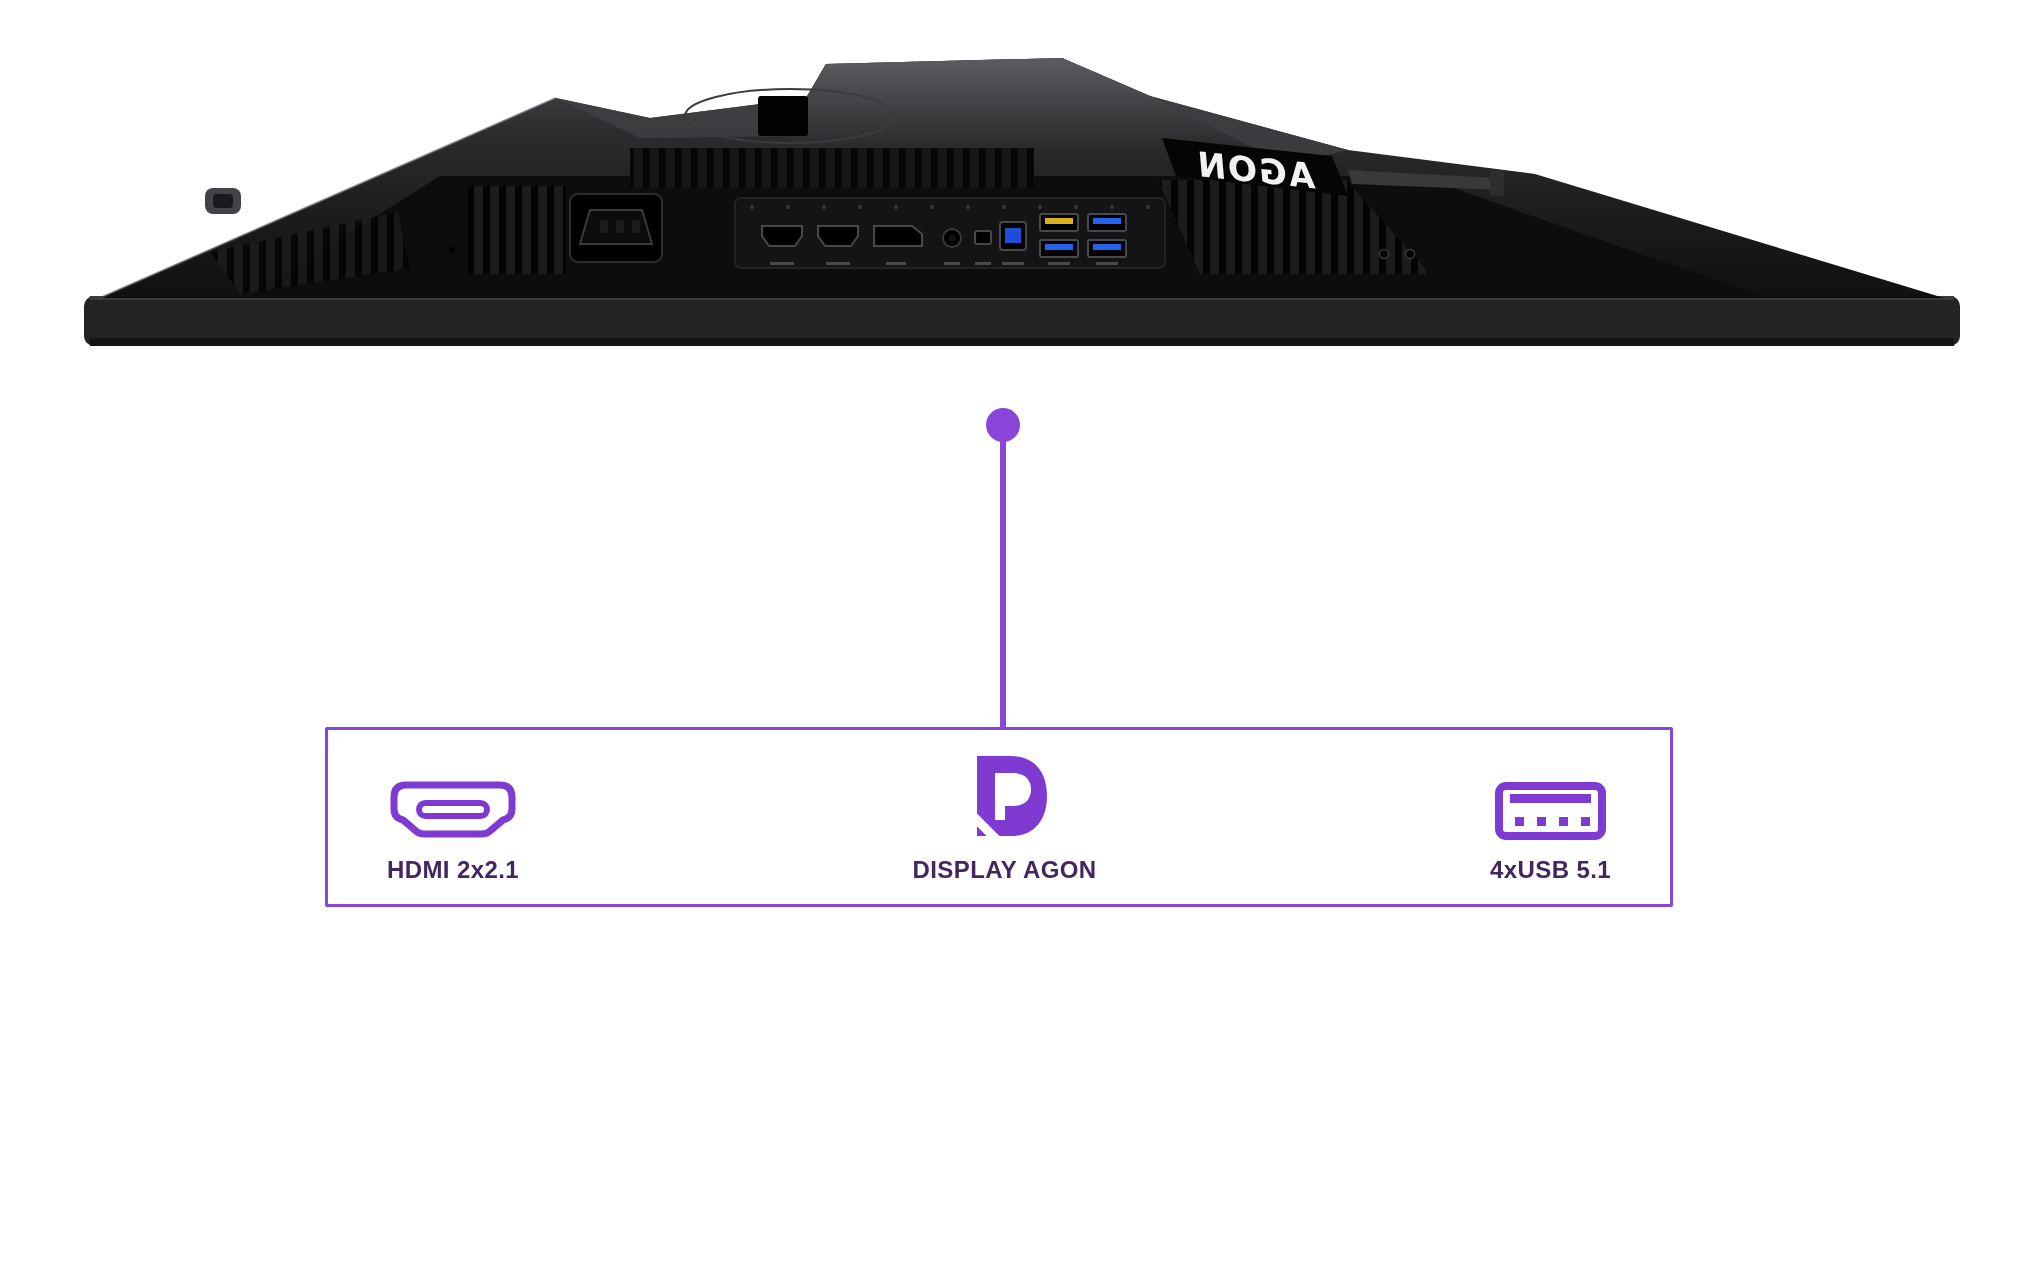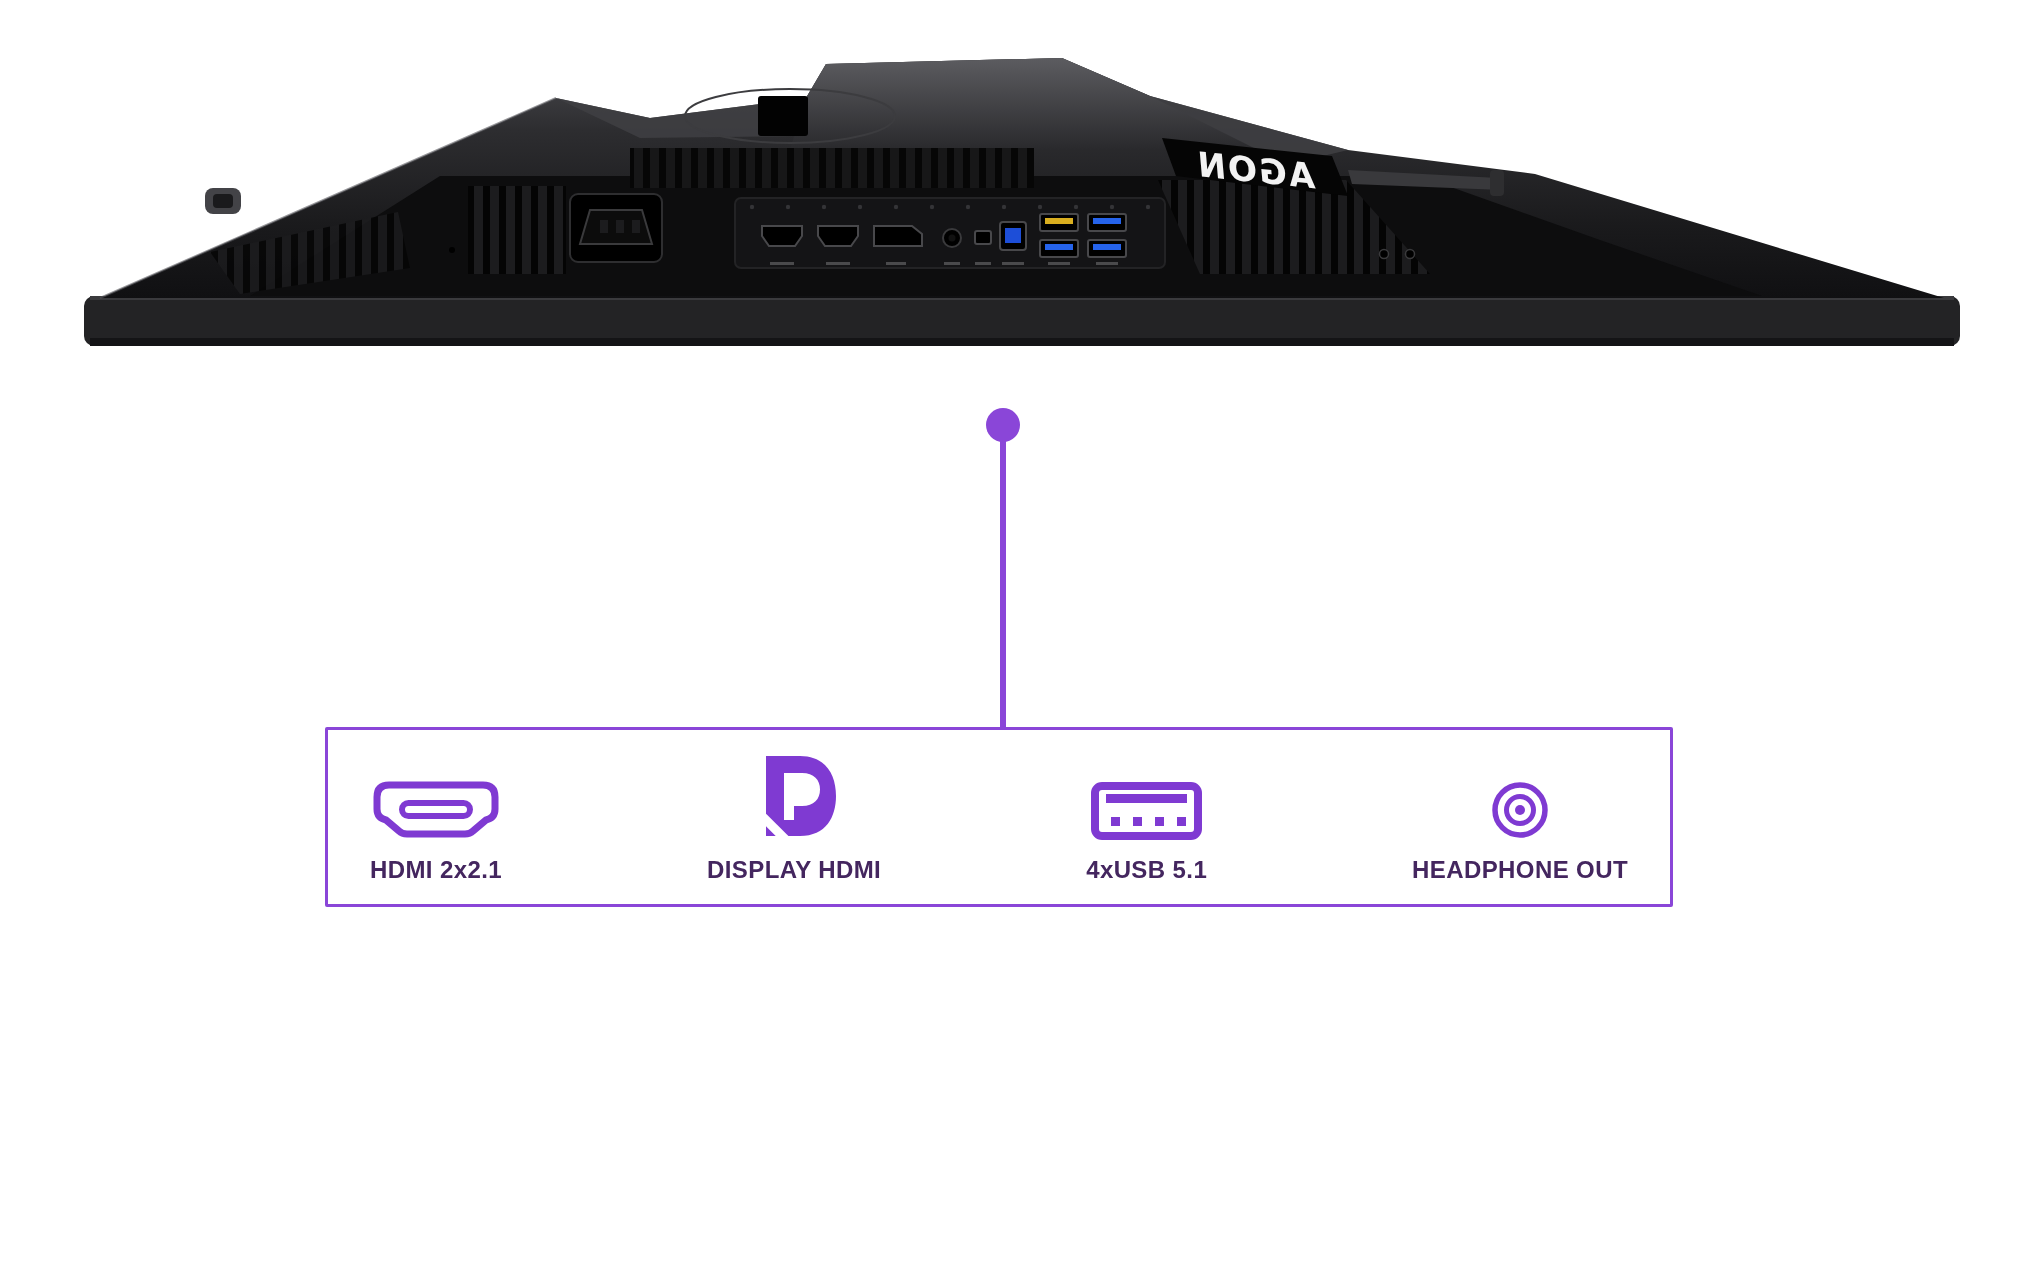--- a/index.html
+++ b/index.html
@@ -16,21 +16,21 @@
   .monitor-wrap svg{display:block;}
 
   .callout-dot{position:absolute;left:986px;top:408px;width:34px;height:34px;
     border-radius:50%;background:var(--line);}
   .callout-line{position:absolute;left:1000px;top:438px;width:6px;height:292px;
     background:var(--line);}
 
   .feature-box{position:absolute;left:325px;top:727px;width:1348px;height:180px;
     border:3px solid var(--line);background:#fff;border-radius:2px;
     display:flex;align-items:center;justify-content:space-between;
-    padding:0 42px;}
+    padding:0 59px;}
   .feature{display:flex;flex-direction:column;align-items:center;}
   .icon-slot{height:92px;display:flex;align-items:flex-end;justify-content:center;}
   .feature-label{margin-top:14px;font-size:24px;font-weight:700;
     color:var(--label);letter-spacing:.4px;white-space:nowrap;}
 
   .icon-stroke{stroke:var(--accent);fill:none;stroke-linejoin:round;stroke-linecap:round;}
   .icon-fill{fill:var(--accent);}
 </style>
 </head>
 <body>
@@ -190,43 +190,33 @@
     </div>
 
     <div class="feature">
       <div class="icon-slot">
         <svg width="92" height="92" viewBox="0 0 92 92">
           <path class="icon-fill" fill-rule="evenodd" d="M18,6 L52,6 C78,6 88,25 88,46 C88,67 78,86 52,86 L18,86 Z
                    M36,23 L54,23 C66,23 72,30 72,39.5 C72,49 66,56 54,56 L46,56 L46,70 L36,70 Z"></path>
           <line x1="8" y1="60" x2="38" y2="90" stroke="#ffffff" stroke-width="9"></line>
         </svg>
       </div>
-      <div class="feature-label">DISPLAY HDMI</div>
+      <div class="feature-label">DISPLAY AGON</div>
     </div>
 
 
     <div class="feature">
       <div class="icon-slot">
         <svg width="115" height="62" viewBox="0 0 115 62">
           <rect class="icon-stroke" stroke-width="8" x="6" y="6" width="103" height="50" rx="7"></rect>
           <rect class="icon-fill" x="17" y="14" width="81" height="9"></rect>
           <rect class="icon-fill" x="22" y="37" width="9" height="9"></rect>
           <rect class="icon-fill" x="44" y="37" width="9" height="9"></rect>
           <rect class="icon-fill" x="66" y="37" width="9" height="9"></rect>
           <rect class="icon-fill" x="88" y="37" width="9" height="9"></rect>
         </svg>
       </div>
       <div class="feature-label">4xUSB 5.1</div>
     </div>
 
-    <div class="feature">
-      <div class="icon-slot">
-        <svg width="64" height="64" viewBox="0 0 64 64">
-          <circle class="icon-stroke" stroke-width="5.5" cx="32" cy="32" r="25"></circle>
-          <circle class="icon-stroke" stroke-width="5" cx="32" cy="32" r="13.5"></circle>
-          <circle class="icon-fill" cx="32" cy="32" r="5"></circle>
-        </svg>
-      </div>
-      <div class="feature-label">HEADPHONE OUT</div>
-    </div>
 
   </div>
 </div>
 
 </body></html>

